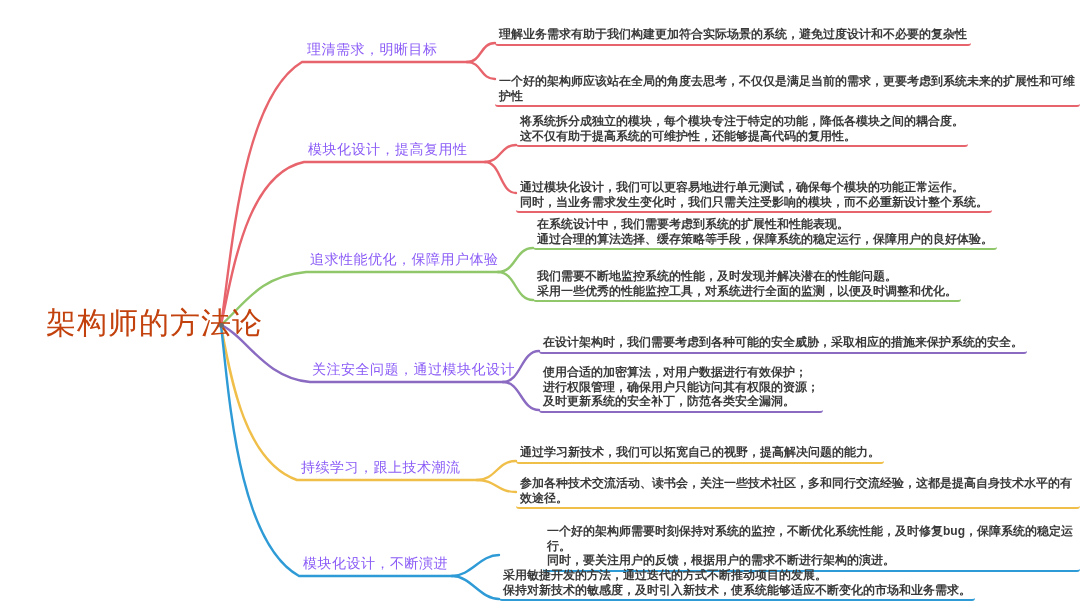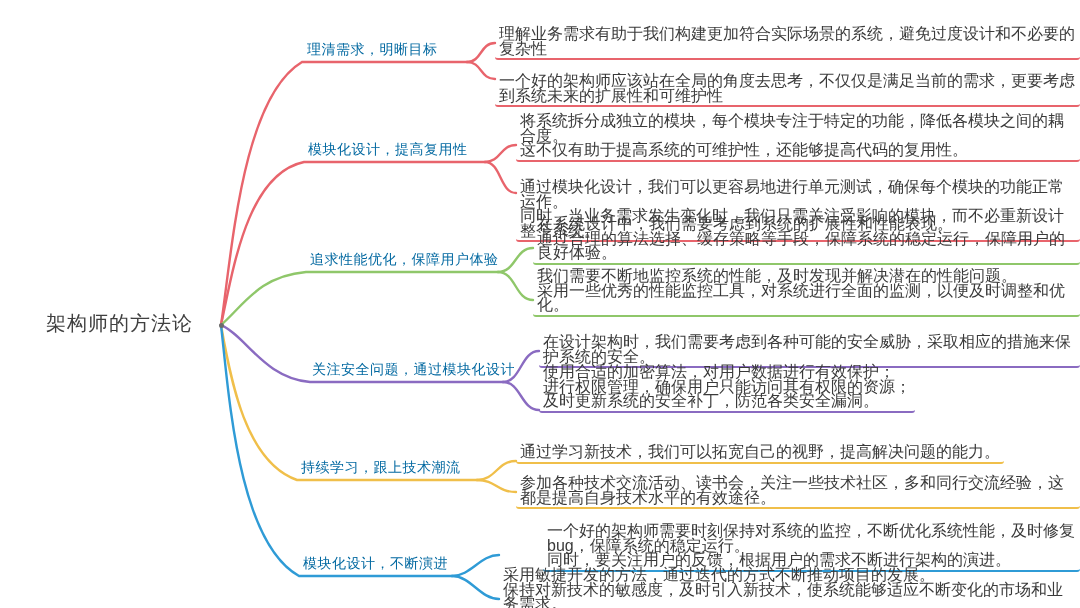--- a/index.html
+++ b/index.html
@@ -3,32 +3,33 @@
 <meta charset="utf-8">
 <style>
   html,body{margin:0;padding:0;background:#ffffff;}
   body{
     width:1080px;height:608px;position:relative;overflow:hidden;
     font-family:"Liberation Sans","DejaVu Sans",sans-serif;
   }
   #links{position:absolute;left:0;top:0;z-index:1;}
   .node{position:absolute;z-index:2;white-space:pre-line;}
   .root{
-    font-size:20px;color:#404040;letter-spacing:1px;
+    font-size:30px;color:#c2410c;letter-spacing:1px;
     line-height:26px;
   }
   .topic{
-    font-size:14px;color:#0369a1;letter-spacing:0.5px;
+    font-size:14px;color:#8b5cf6;letter-spacing:0.5px;
     line-height:17px;padding:0 4px 4px 4px;
   }
   .leaf{
-    font-size:16px;color:#3a3a3a;
+    font-size:12px;color:#3a3a3a;
     line-height:14.5px;padding:0 4px 2px 4px;
     border-bottom:2.5px solid #999;
     border-radius:0 0 3px 3px;
+    font-weight:bold;
   }
   .dot{
     position:absolute;z-index:3;width:5px;height:5px;border-radius:50%;
     background:#6b6b6b;left:219px;top:323px;
   }
 </style>
 </head>
 <body>
 
 <svg id="links" width="1080" height="608" viewBox="0 0 1080 608" fill="none" stroke-width="2.4" stroke-linecap="round">

